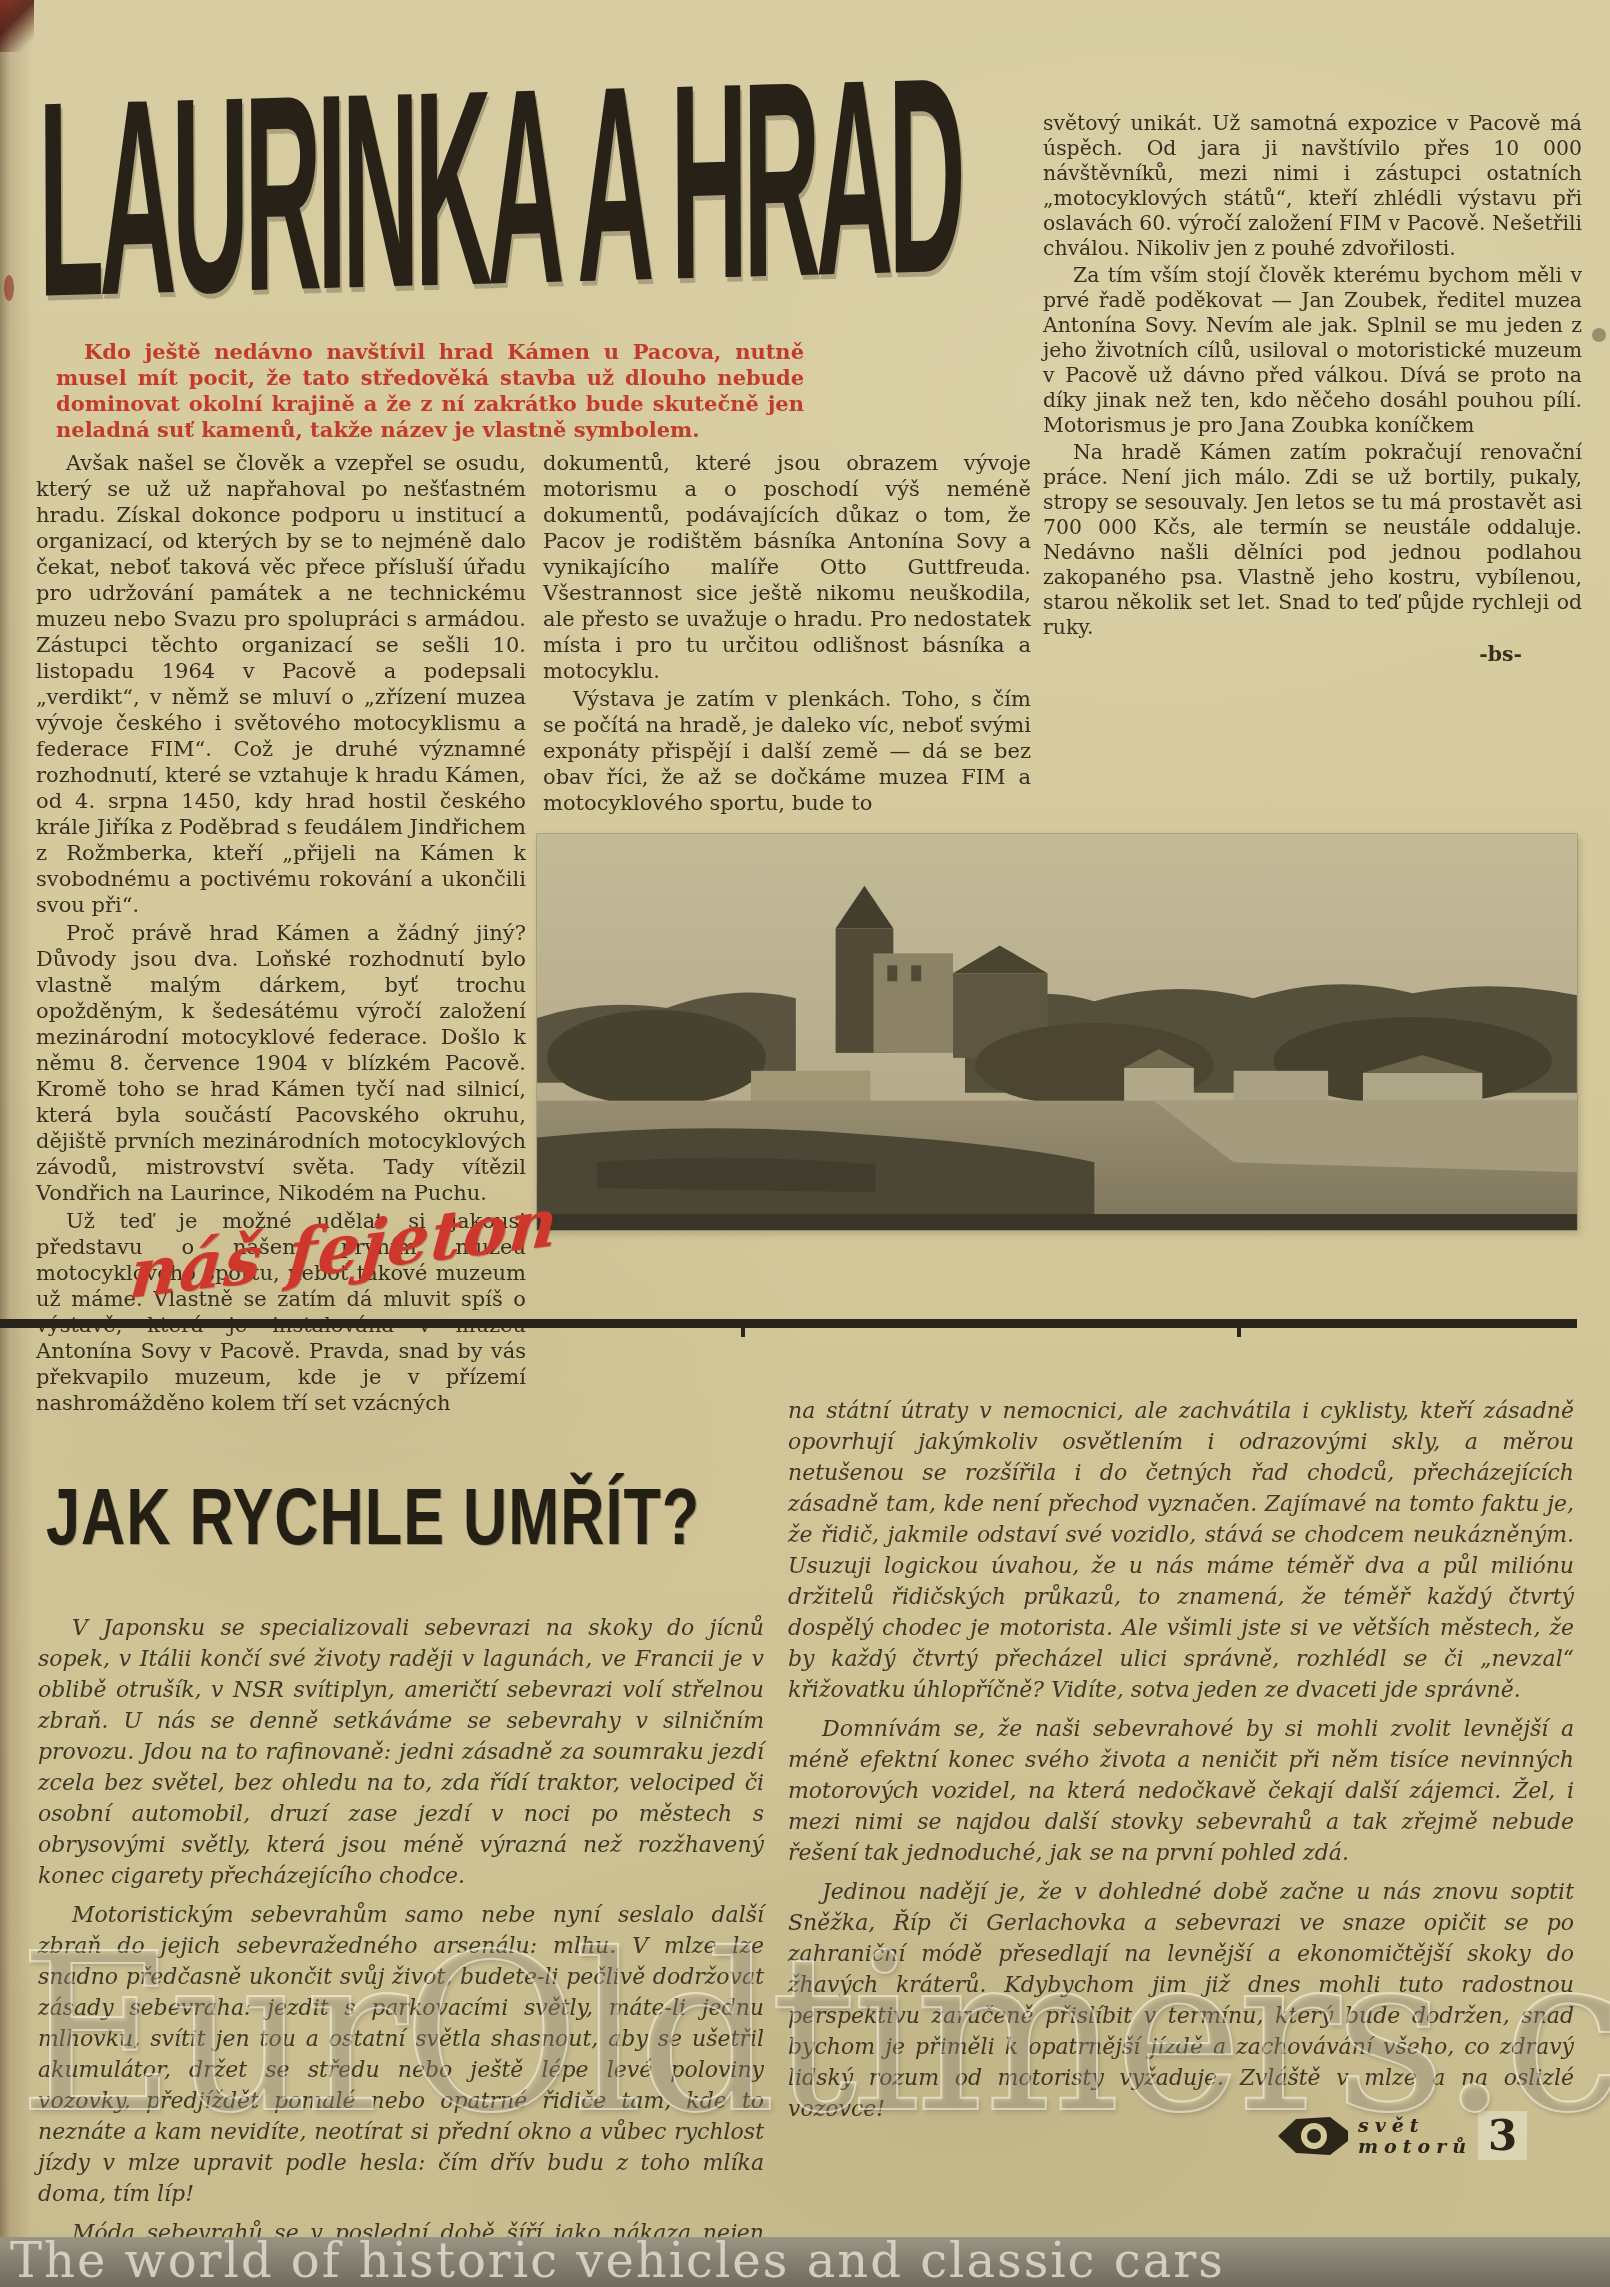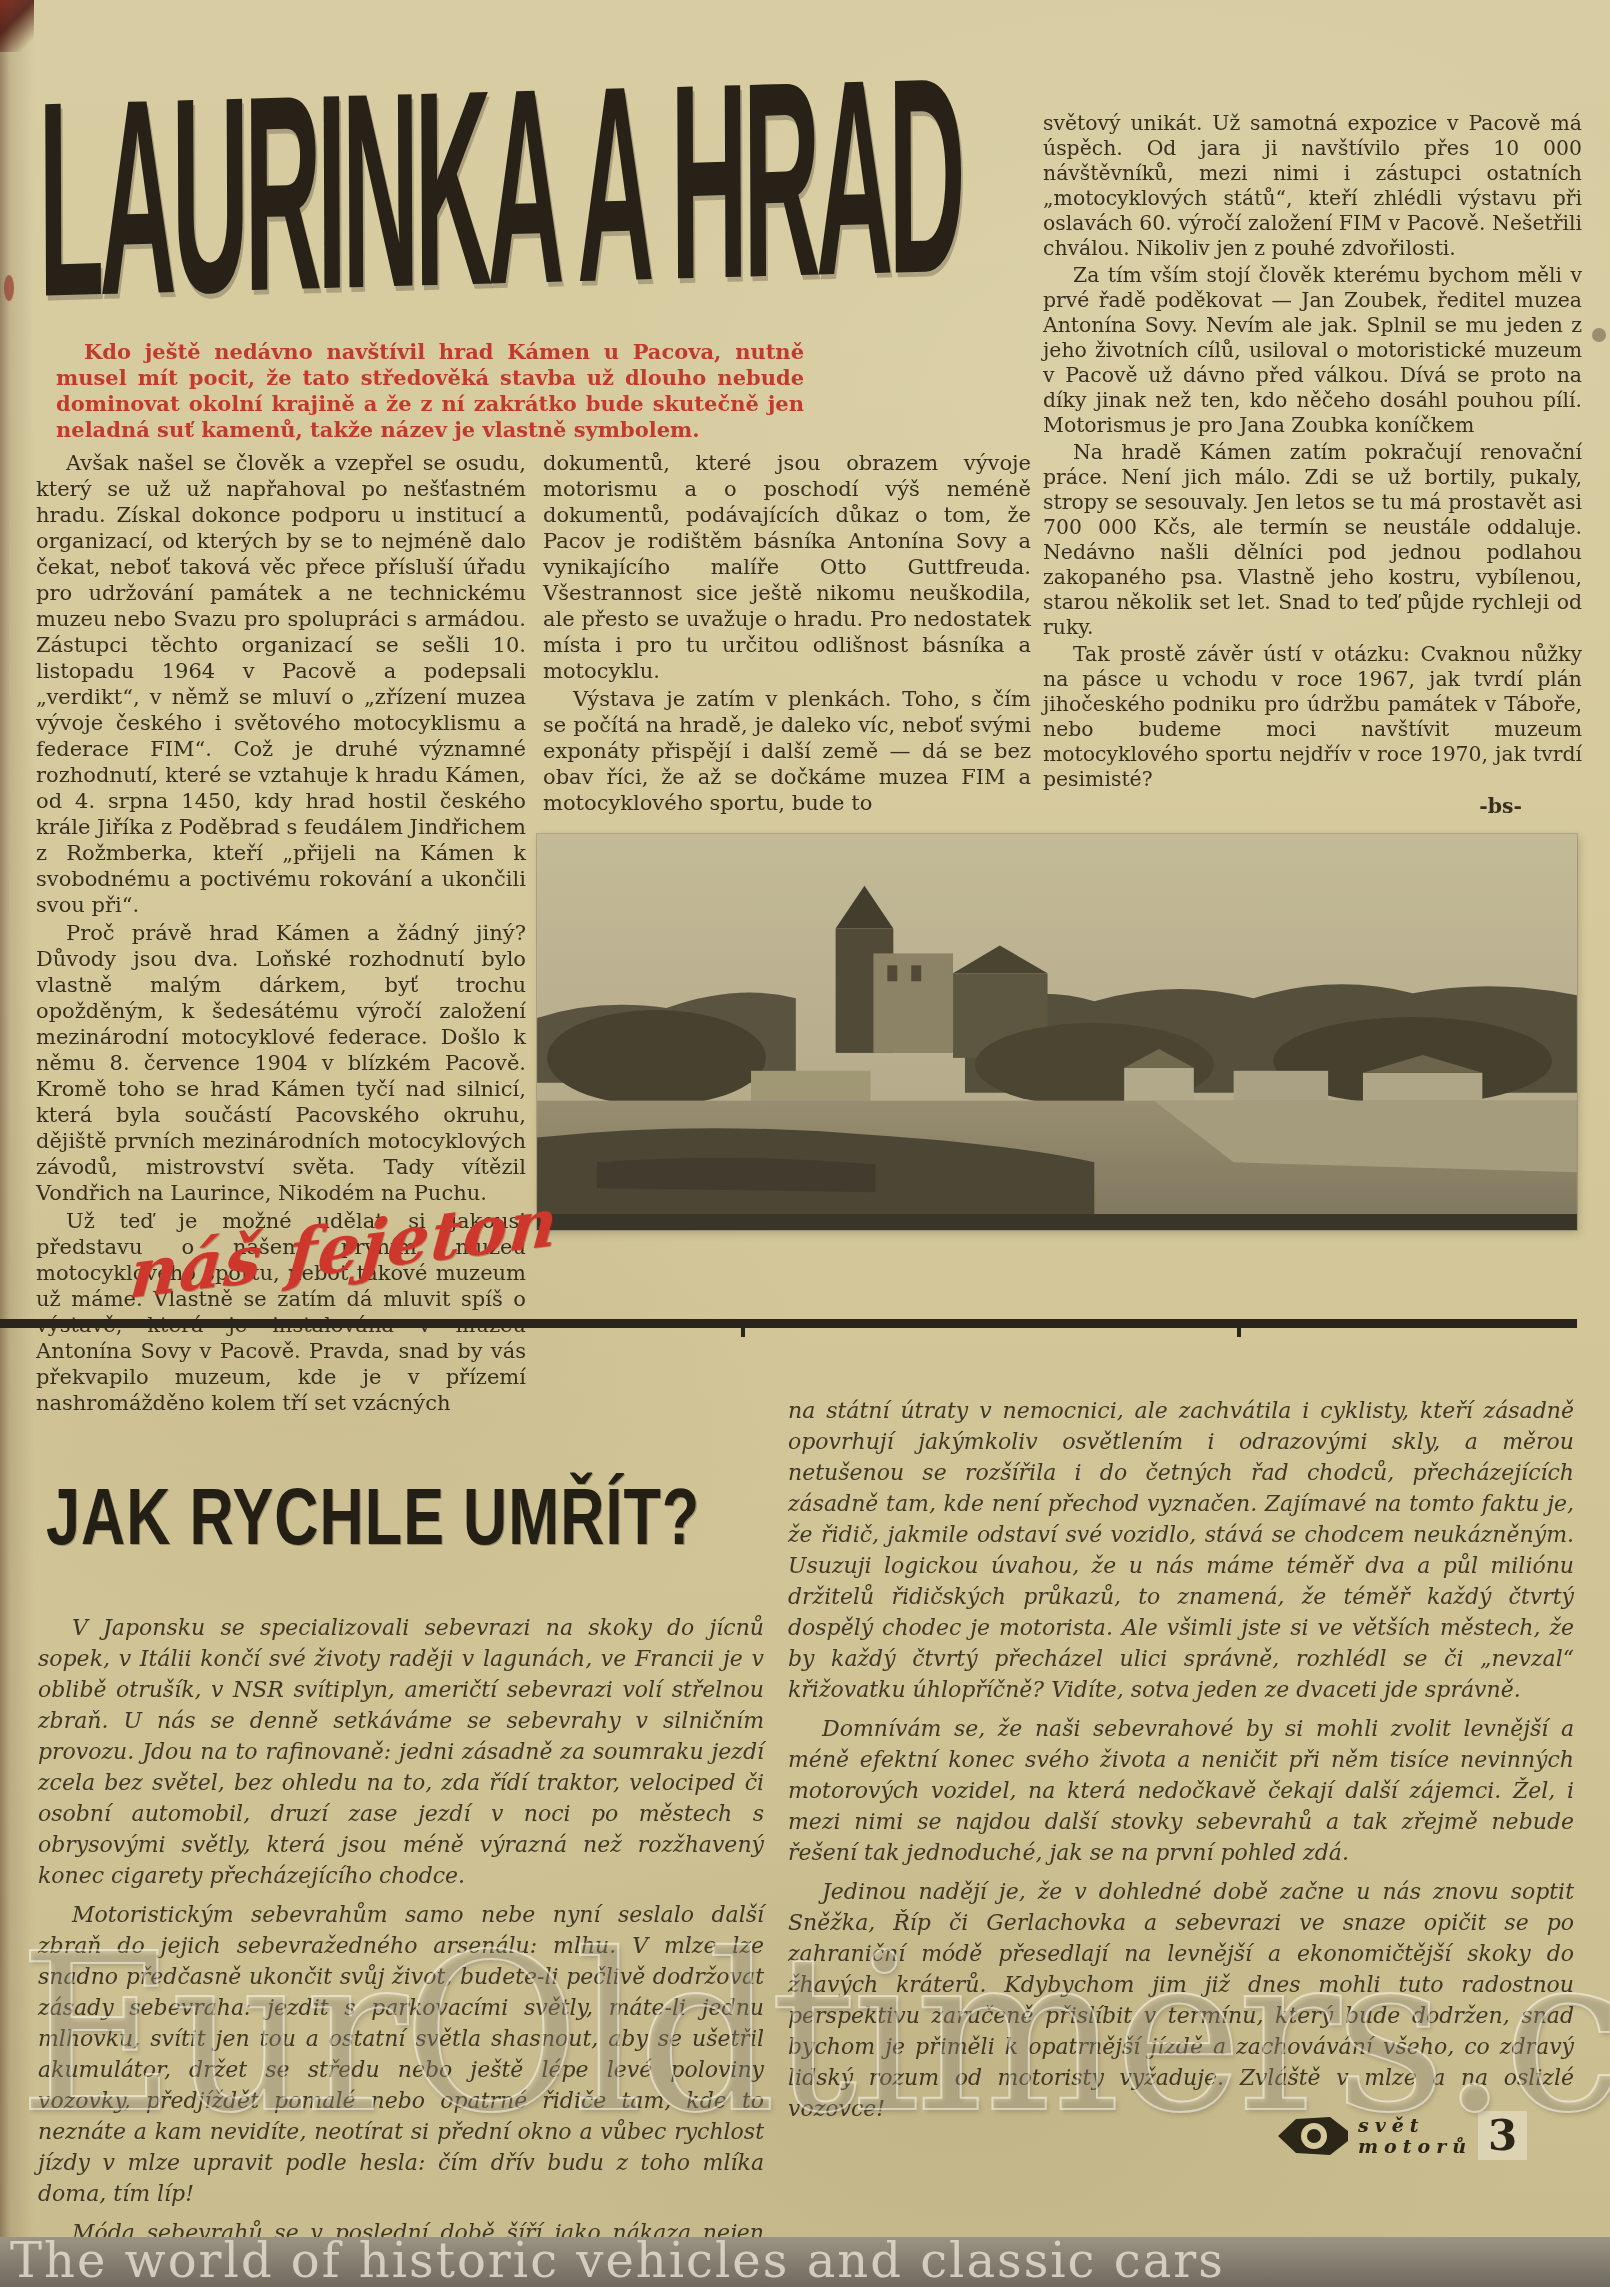--- a/index.html
+++ b/index.html
@@ -165,21 +165,20 @@
 
   <div class="bodycol" id="col2">
     <p class="cont">dokumentů, které jsou obrazem vývoje motorismu a o poschodí výš neméně dokumentů, podávajících důkaz o tom, že Pacov je rodištěm básníka Antonína Sovy a vynikajícího malíře Otto Guttfreuda. Všestrannost sice ještě nikomu neuškodila, ale přesto se uvažuje o hradu. Pro nedostatek místa i pro tu určitou odlišnost básníka a motocyklu.</p>
     <p>Výstava je zatím v plenkách. Toho, s čím se počítá na hradě, je daleko víc, neboť svými exponáty přispějí i další země — dá se bez obav říci, že až se dočkáme muzea FIM a motocyklového sportu, bude to</p>
   </div>
 
   <div class="bodycol" id="col3">
     <p class="cont">světový unikát. Už samotná expozice v Pacově má úspěch. Od jara ji navštívilo přes 10 000 návštěvníků, mezi nimi i zástupci ostatních „motocyklových států“, kteří zhlédli výstavu při oslavách 60. výročí založení FIM v Pacově. Nešetřili chválou. Nikoliv jen z pouhé zdvořilosti.</p>
     <p>Za tím vším stojí člověk kterému bychom měli v prvé řadě poděkovat — Jan Zoubek, ředitel muzea Antonína Sovy. Nevím ale jak. Splnil se mu jeden z jeho životních cílů, usiloval o motoristické muzeum v Pacově už dávno před válkou. Dívá se proto na díky jinak než ten, kdo něčeho dosáhl pouhou pílí. Motorismus je pro Jana Zoubka koníčkem</p>
     <p>Na hradě Kámen zatím pokračují renovační práce. Není jich málo. Zdi se už bortily, pukaly, stropy se sesouvaly. Jen letos se tu má prostavět asi 700 000 Kčs, ale termín se neustále oddaluje. Nedávno našli dělníci pod jednou podlahou zakopaného psa. Vlastně jeho kostru, vybílenou, starou několik set let. Snad to teď půjde rychleji od ruky.</p>
-    <p>Tak prostě závěr ústí v otázku: Cvaknou nůžky na pásce u vchodu v roce 1967, jak tvrdí plán jihočeského podniku pro údržbu památek v Táboře, nebo budeme moci navštívit muzeum motocyklového sportu nejdřív v roce 1970, jak tvrdí pesimisté?</p>
     <p class="byline-bs">-bs-</p>
   </div>
 
   <div class="photo">
     <svg width="1040" height="396" viewBox="0 0 1045 398" xmlns="http://www.w3.org/2000/svg">
       <defs>
         <linearGradient id="sky" x1="0" y1="0" x2="0" y2="1">
           <stop offset="0" stop-color="#c8bf9f"></stop>
             <stop offset="1" stop-color="#b2a88a"></stop>
         </linearGradient>

